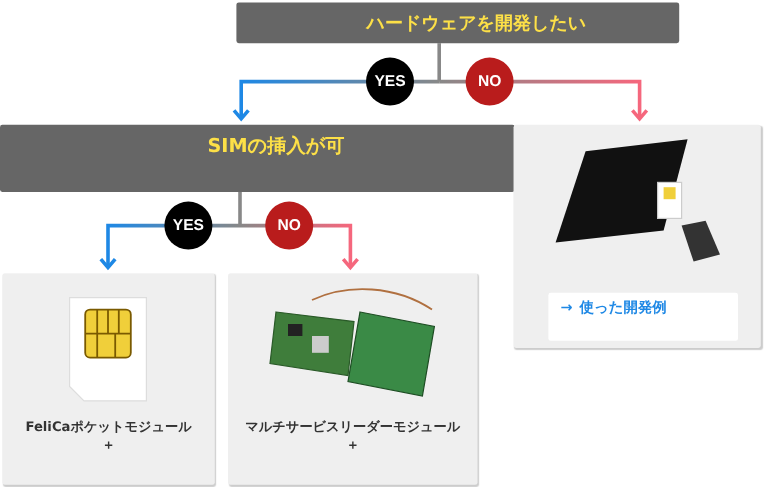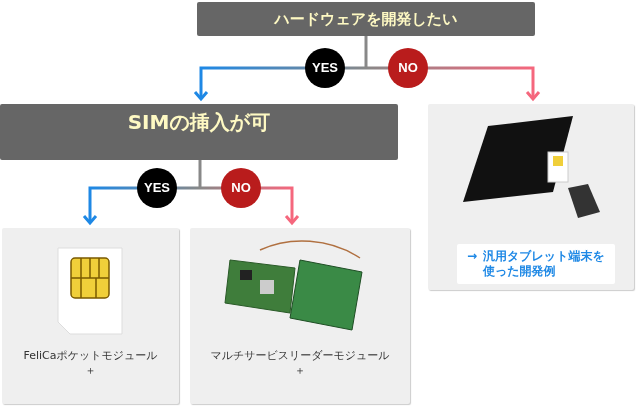--- a/index.html
+++ b/index.html
@@ -1,22 +1,22 @@
 <!DOCTYPE html>
 <html><head>
 <meta charset="utf-8">
 <style>
   html,body{margin:0;padding:0;background:#fff;}
   body{width:638px;height:406px;position:relative;overflow:hidden;font-family:"DejaVu Sans",sans-serif;}
-  .node{position:absolute;background:#666;color:#fef9c3;text-align:center;font-weight:bold;border-radius:2px;}
+  .node{position:absolute;background:#666;color:#fde047;text-align:center;font-weight:bold;border-radius:2px;padding-left:31px;}
   .circle{position:absolute;width:40px;height:40px;border-radius:50%;color:#fff;font-weight:bold;font-size:13px;line-height:40px;text-align:center;font-family:"Liberation Sans",sans-serif;}
   .yes{background:#000000;}
   .no{background:#b91c1c;}
   .card{position:absolute;background:#efefef;border-radius:2px;box-shadow:1px 1px 1px #ccc;}
-  .card-text{position:absolute;left:0;right:0;text-align:center;color:#333;font-weight:normal;font-size:11px;line-height:15px;}
+  .card-text{position:absolute;left:0;right:0;text-align:center;color:#333;font-weight:bold;font-size:11px;line-height:15px;}
   svg{position:absolute;left:0;top:0;}
 </style>
 </head>
 <body>
 
 <svg width="638" height="406">
   <defs>
     <linearGradient id="g1" x1="0" x2="1">
         <stop offset="0" stop-color="#1e88e5"></stop>
         <stop offset="1" stop-color="#888"></stop>
@@ -39,21 +39,21 @@
 </svg>
 
 <div class="node" style="left:197px;top:2px;width:338px;height:34px;line-height:34px;font-size:15px;">
   <span>ハードウェアを開発したい</span>
 </div>
 
 <div class="circle yes" style="left:305px;top:48px;">YES</div>
 <div class="circle no" style="left:388px;top:48px;">NO</div>
 
 <div class="node" style="left:0;top:104px;width:398px;height:56px;">
-  <div style="font-size:20px;margin-top:8px;line-height:20px;">SIMの挿入が可</div>
+  <div style="font-size:16px;margin-top:8px;line-height:20px;">SIMの挿入が可</div>
 </div>
 
 <div class="circle yes" style="left:137px;top:168px;">YES</div>
 <div class="circle no" style="left:221px;top:168px;">NO</div>
 
 <div class="card" style="left:2px;top:228px;width:177px;height:176px;">
   <svg width="177" height="120">
     <path d="M56 20 L120 20 L120 106 L68 106 L56 94 Z" fill="#fff" stroke="#ddd"></path>
     <rect x="69" y="30" width="38" height="40" rx="4" fill="#f0cf3a" stroke="#7a5a00" stroke-width="1.5"></rect>
     <line x1="69" y1="50" x2="107" y2="50" stroke="#7a5a00" stroke-width="1.5"></line>
@@ -61,21 +61,21 @@
     <line x1="88" y1="30" x2="88" y2="50" stroke="#7a5a00" stroke-width="1.5"></line>
     <line x1="97" y1="30" x2="97" y2="50" stroke="#7a5a00" stroke-width="1.5"></line>
     <line x1="94" y1="50" x2="94" y2="70" stroke="#7a5a00" stroke-width="1.5"></line>
   </svg>
   <div class="card-text" style="top:120px;">
     <div>FeliCaポケットモジュール</div>
     <div>＋</div>
   </div>
 </div>
 
-<div class="card" style="left:190px;top:228px;width:208px;height:176px;padding-left:12px;">
+<div class="card" style="left:190px;top:228px;width:208px;height:176px;">
   <svg width="208" height="120">
     <path d="M70 22 C100 8 140 10 170 30" fill="none" stroke="#b07040" stroke-width="1.5"></path>
     <polygon points="40,32 105,40 100,85 35,75" fill="#3f7d3b" stroke="#2a5a28"></polygon>
     <rect x="70" y="52" width="14" height="14" fill="#ccc"></rect>
     <rect x="50" y="42" width="12" height="10" fill="#222"></rect>
     <polygon points="110,32 172,44 162,102 100,90" fill="#3a8a46" stroke="#1e4e24"></polygon>
   </svg>
   <div class="card-text" style="top:120px;">
     <div>マルチサービスリーダーモジュール</div>
     <div>＋</div>
@@ -85,17 +85,16 @@
 <div class="card" style="left:428px;top:104px;width:206px;height:186px;">
   <svg width="206" height="130">
     <polygon points="60,22 145,12 125,88 35,98" fill="#111"></polygon>
     <rect x="120" y="48" width="20" height="30" fill="#fff" stroke="#ccc"></rect>
     <rect x="125" y="52" width="10" height="10" fill="#f0cf3a"></rect>
     <polygon points="140,84 160,80 172,108 150,114" fill="#333"></polygon>
   </svg>
   <div style="position:absolute;left:29px;top:140px;width:158px;height:40px;background:#fff;border-radius:2px;color:#1e88e5;font-weight:bold;font-size:12px;line-height:15px;">
     <span style="position:absolute;left:10px;top:5px;">→</span>
     <div style="position:absolute;left:26px;top:5px;">
-      <div>汎用タブレット端末を</div>
       <div>使った開発例</div>
     </div>
   </div>
 </div>
 
 </body></html>

